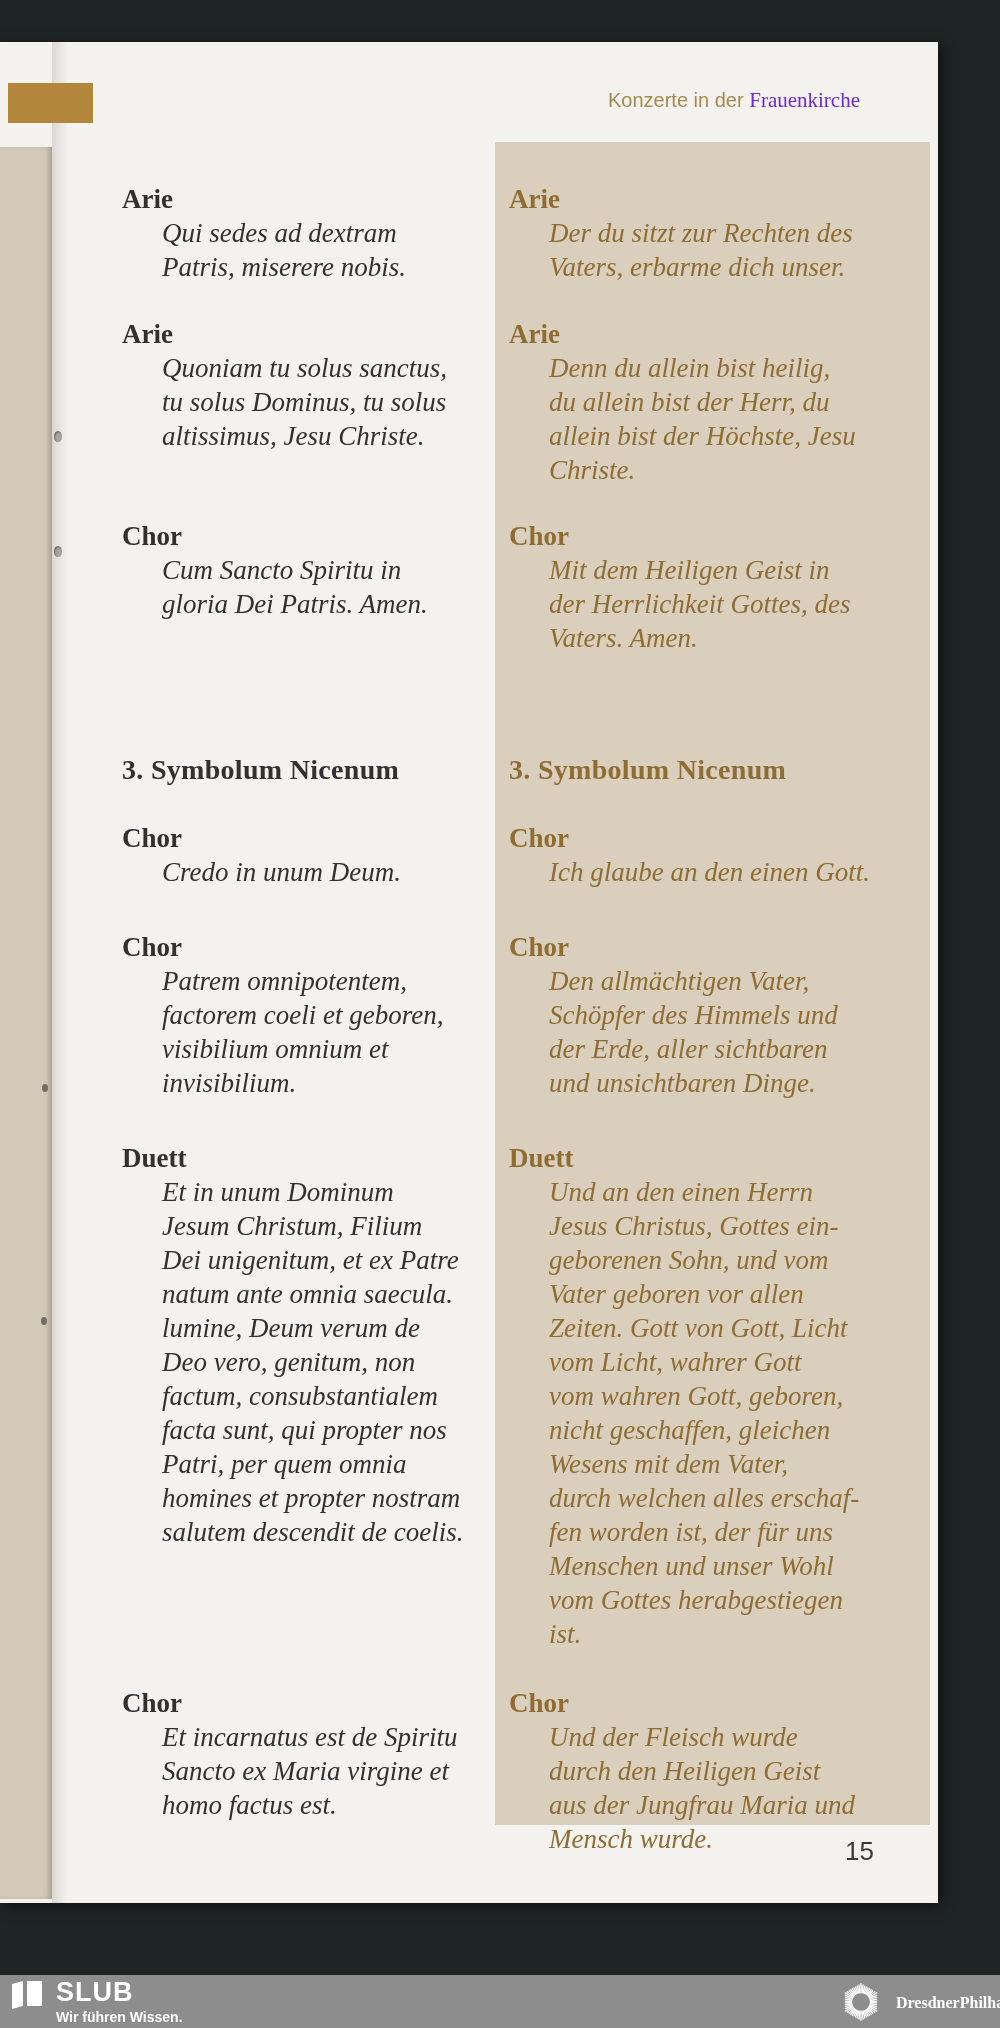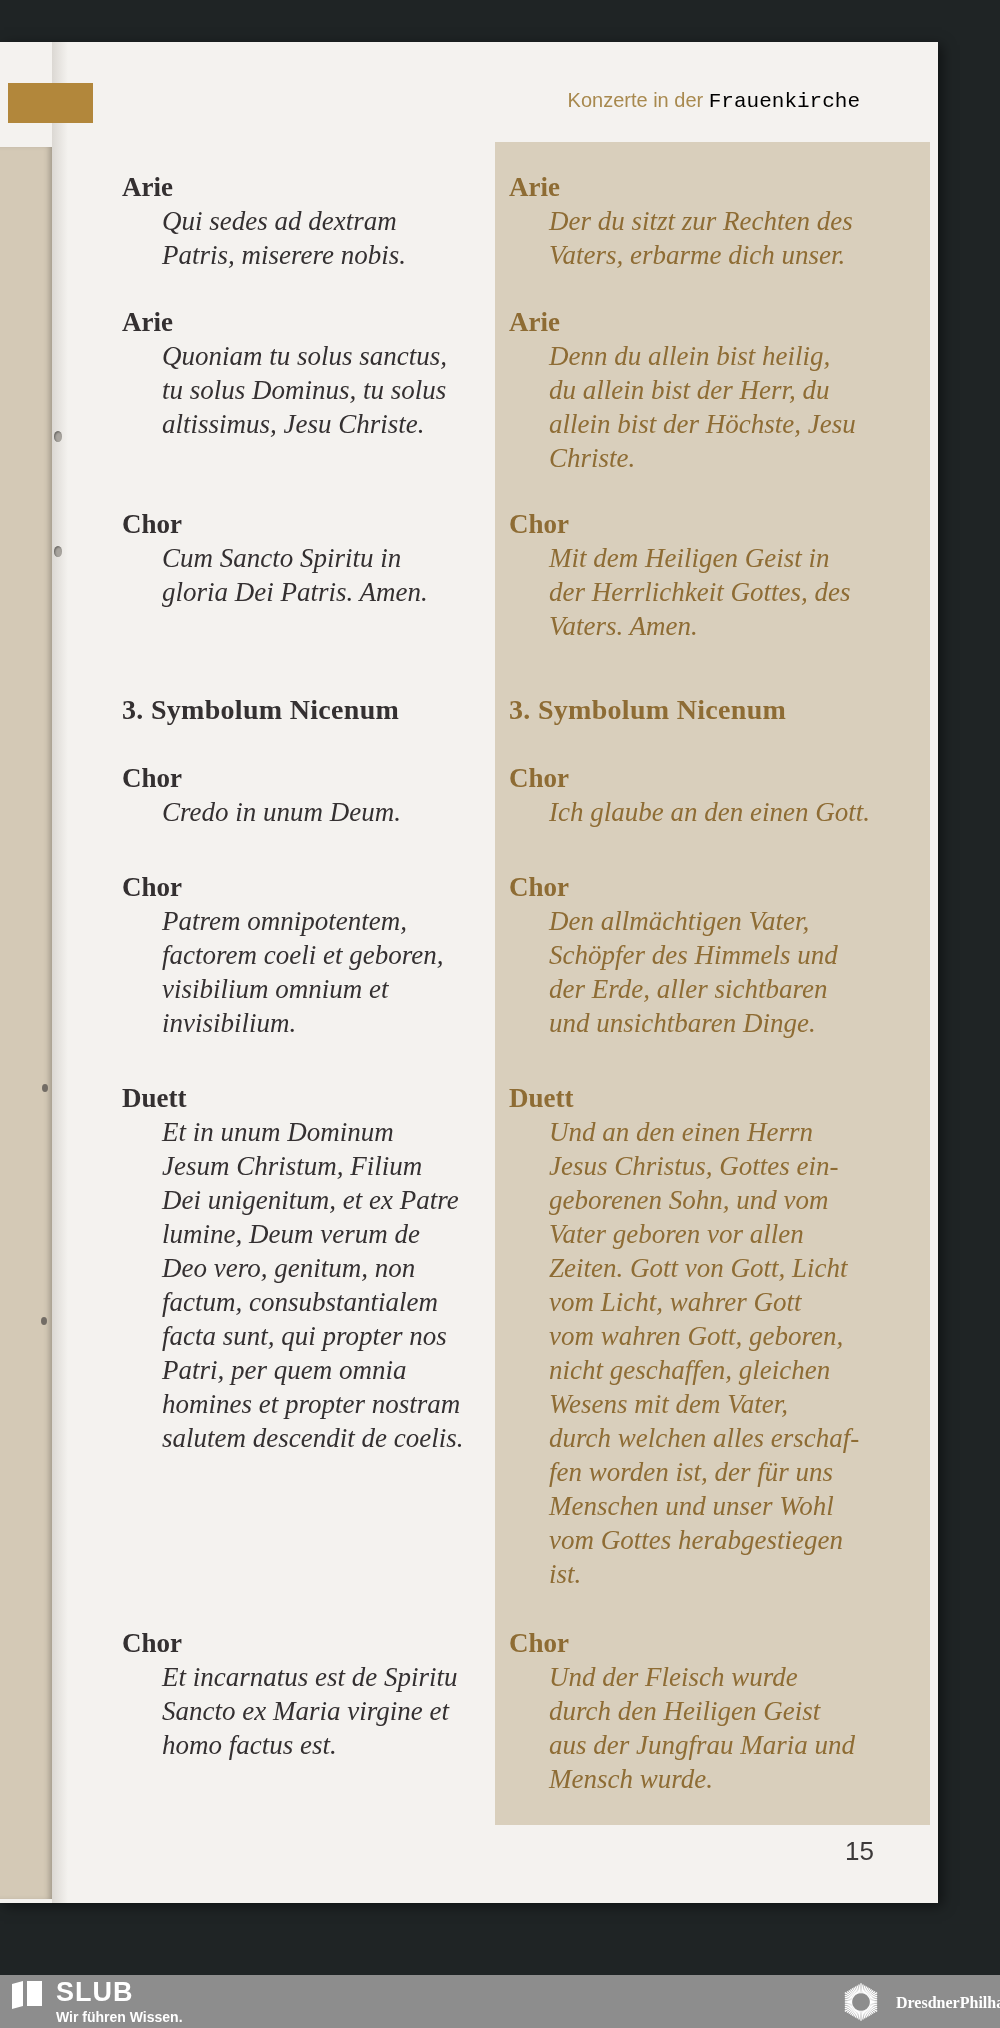--- a/index.html
+++ b/index.html
@@ -31,33 +31,33 @@
   .staple-3 { left:42px; top:1042px; width:6px; height:8px; background:#726c65; }
   .staple-4 { left:41px; top:1275px; width:6px; height:8px; background:#726c65; }
 
   .tan-rect { position:absolute; left:8px; top:41px; width:85px; height:40px; background:#b2873b; }
 
   .page-header {
     position:absolute; top:46px; right:78px;
     font-size:20px; line-height:24px; white-space:pre;
   }
   .hdr-tan { color:#a8894e; font-family:"Liberation Sans", sans-serif; }
-  .hdr-dark { color:#000000; font-family:Liberation Mono, monospace; font-size:21px; }
+  .hdr-dark { color:#6d28d9; font-family:Liberation Serif, serif; font-size:21px; }
 
   .beige-panel {
     position:absolute; left:495px; top:100px; width:435px; height:1683px;
     background:#d9cfbc;
   }
 
-  .content { position:absolute; left:0; top:100px; width:982px; }
+  .content { position:absolute; left:0; top:112px; width:982px; }
   .row { display:flex; align-items:flex-start; }
   .row:nth-child(1){margin-top:28px}
   .row:nth-child(2){margin-top:33px}
   .row:nth-child(3){margin-top:32px}
-  .row:nth-child(4){margin-top:50px}
+  .row:nth-child(4){margin-top:98px}
   .row:nth-child(5){margin-top:34px}
   .row:nth-child(6){margin-top:41px}
   .row:nth-child(7){margin-top:41px}
   .row:nth-child(8){margin-top:35px}
   .cell { box-sizing:border-box; font-size:27px; line-height:34px; }
   .cell-left  { width:495px; padding-left:122px; padding-right:15px; color:#343031; }
   .cell-right { width:435px; padding-left:14px;  padding-right:8px;  color:#8e6c34; }
   .label { font-weight:bold; }
   .line  { font-style:italic;margin-left:40px; }
   .row-heading .label { font-size:28px; letter-spacing:0.3px; }
@@ -179,20 +179,21 @@
             <div class="line">der Erde, aller sichtbaren</div>
             <div class="line">und unsichtbaren Dinge.</div>
           </div>
         </div>
         <div class="row">
           <div class="cell cell-left">
             <div class="label">Duett</div>
             <div class="line">Et in unum Dominum</div>
             <div class="line">Jesum Christum, Filium</div>
             <div class="line">Dei unigenitum, et ex Patre</div>
+            <div class="line">natum ante omnia saecula.</div>
             <div class="line">lumine, Deum verum de</div>
             <div class="line">Deo vero, genitum, non</div>
             <div class="line">factum, consubstantialem</div>
             <div class="line">facta sunt, qui propter nos</div>
             <div class="line">Patri, per quem omnia</div>
             <div class="line">homines et propter nostram</div>
             <div class="line">salutem descendit de coelis.</div>
           </div>
           <div class="cell cell-right">
             <div class="label">Duett</div>

